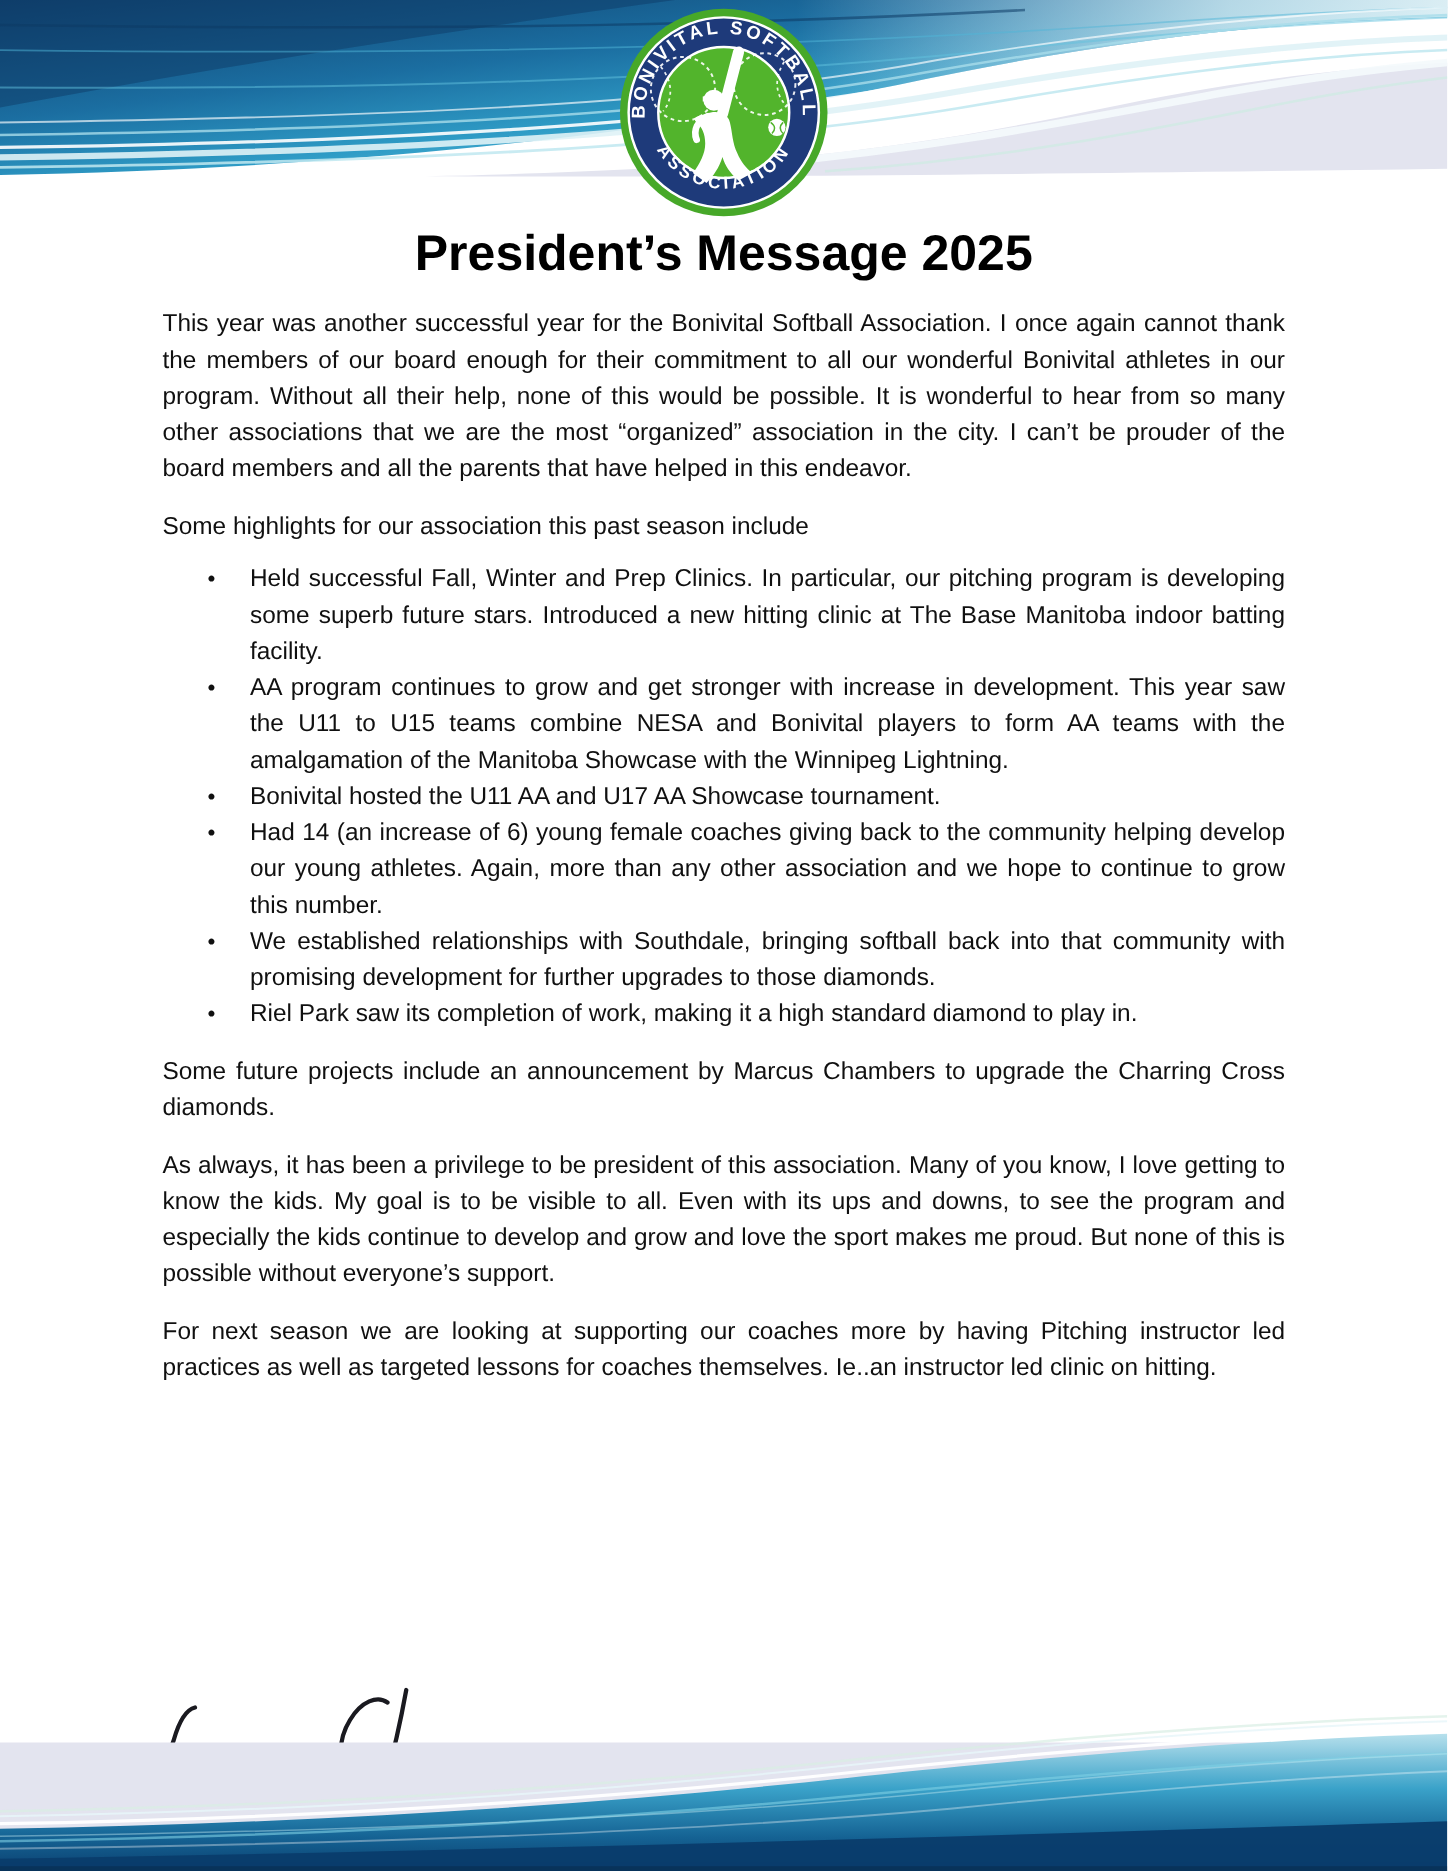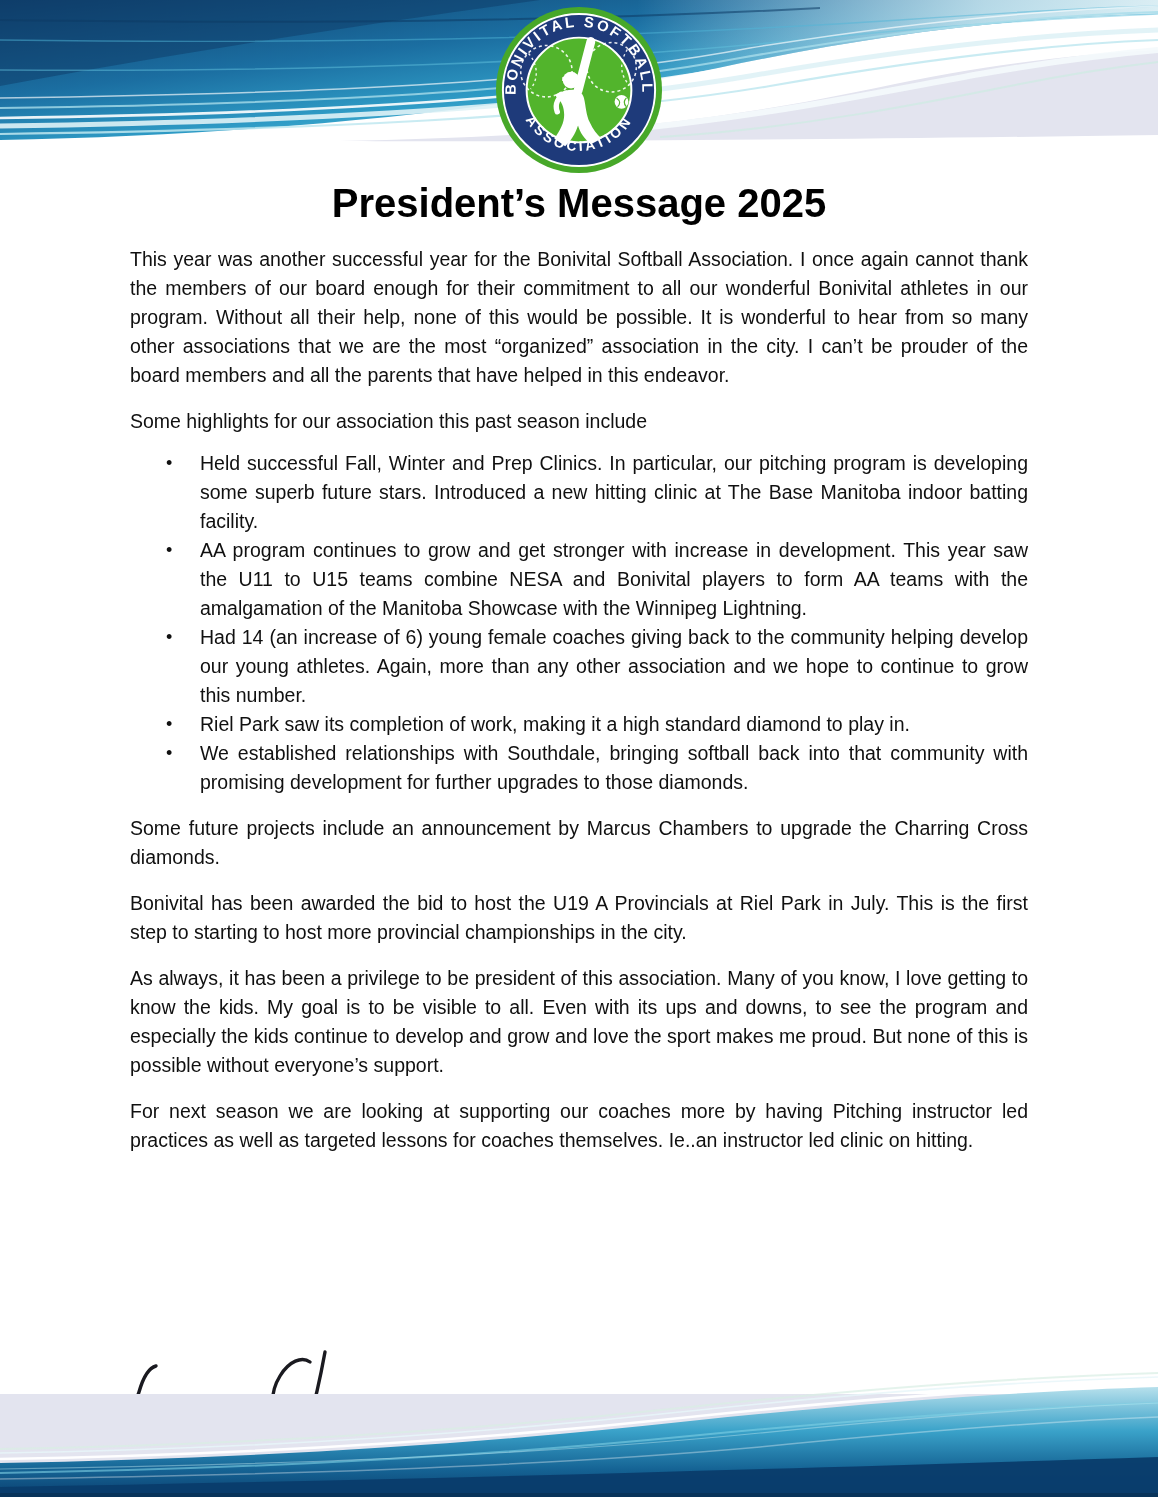--- a/index.html
+++ b/index.html
@@ -129,27 +129,27 @@
   <main class="content">
     <h1 class="title">President’s Message 2025</h1>
 
     <p class="para first">This year was another successful year for the Bonivital Softball Association. I once again cannot thank the members of our board enough for their commitment to all our wonderful Bonivital athletes in our program. Without all their help, none of this would be possible. It is wonderful to hear from so many other associations that we are the most “organized” association in the city. I can’t be prouder of the board members and all the parents that have helped in this endeavor.</p>
 
     <p class="para">Some highlights for our association this past season include</p>
 
     <ul class="highlights">
       <li>Held successful Fall, Winter and Prep Clinics. In particular, our pitching program is developing some superb future stars. Introduced a new hitting clinic at The Base Manitoba indoor batting facility.</li>
       <li>AA program continues to grow and get stronger with increase in development. This year saw the U11 to U15 teams combine NESA and Bonivital players to form AA teams with the amalgamation of the Manitoba Showcase with the Winnipeg Lightning.</li>
+      <li>Bonivital hosted the U11 AA and U17 AA Showcase tournament.</li>
       <li>Had 14 (an increase of 6) young female coaches giving back to the community helping develop our young athletes. Again, more than any other association and we hope to continue to grow this number.</li>
+      <li>We established relationships with Southdale, bringing softball back into that community with promising development for further upgrades to those diamonds.</li>
       <li>Riel Park saw its completion of work, making it a high standard diamond to play in.</li>
-      <li>We established relationships with Southdale, bringing softball back into that community with promising development for further upgrades to those diamonds.</li>
     </ul>
 
     <p class="para">Some future projects include an announcement by Marcus Chambers to upgrade the Charring Cross diamonds.</p>
-    <p class="para">Bonivital has been awarded the bid to host the U19 A Provincials at Riel Park in July. This is the first step to starting to host more provincial championships in the city.</p>
     <p class="para">As always, it has been a privilege to be president of this association. Many of you know, I love getting to know the kids. My goal is to be visible to all. Even with its ups and downs, to see the program and especially the kids continue to develop and grow and love the sport makes me proud. But none of this is possible without everyone’s support.</p>
     <p class="para">For next season we are looking at supporting our coaches more by having Pitching instructor led practices as well as targeted lessons for coaches themselves. Ie..an instructor led clinic on hitting.</p>
   </main>
 
   <div class="signature-block">
     <svg viewBox="0 0 340 126" aria-hidden="true">
       <g fill="none" stroke="#1a1a20" stroke-width="3.4" stroke-linecap="round" stroke-linejoin="round">
 
         <path d="M 50,24 C 42,26 37,36 33,50 C 29,64 21,80 11,88 C 6,94 10,97 17,92 C 28,83 42,79 57,81"></path>
 

